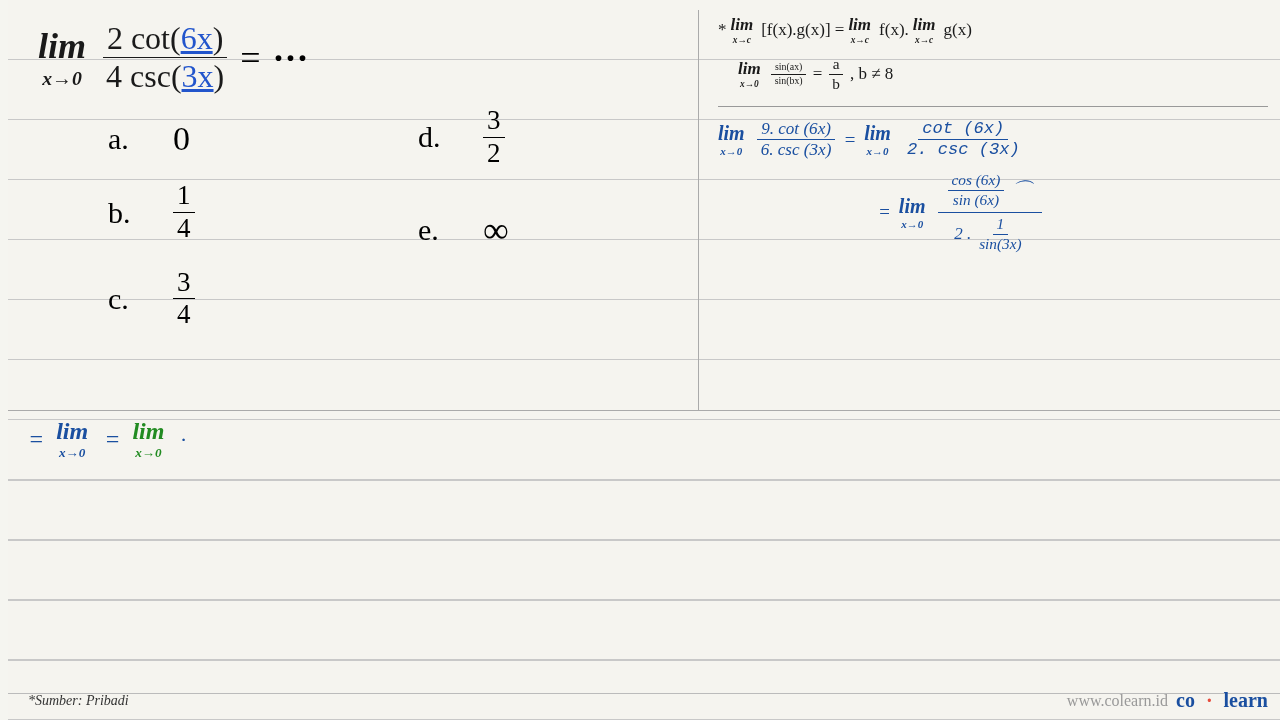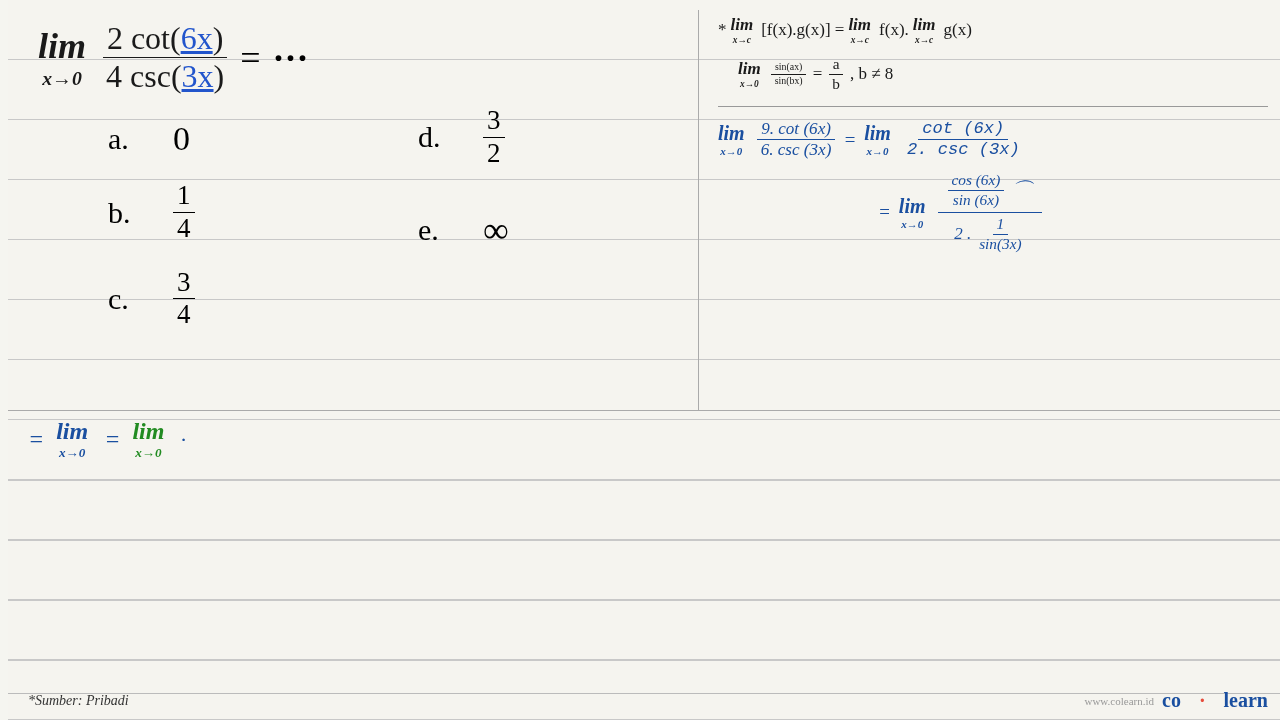--- a/index.html
+++ b/index.html
@@ -247,22 +247,22 @@
   <div style="position:absolute; left:0; top:480px; width:1280px; height:1px; background:#c8c8c8;"></div>
   <div style="position:absolute; left:0; top:540px; width:1280px; height:1px; background:#c8c8c8;"></div>
   <div style="position:absolute; left:0; top:600px; width:1280px; height:1px; background:#c8c8c8;"></div>
   <div style="position:absolute; left:0; top:660px; width:1280px; height:1px; background:#c8c8c8;"></div>
 
   <div style="position:absolute; left:0; top:693px; width:1280px; height:1px; background:#bbb;"></div>
 
   <div style="position:absolute; bottom:8px; left:20px; right:20px; display:flex; justify-content:space-between; align-items:center;">
     <span style="font-size:14px; color:#333; font-style:italic;">*Sumber: Pribadi</span>
     <div style="display:flex; align-items:center; gap:8px;">
-      <span style="font-size:11px; color:#999;">www.colearn.id</span>
-      <div style="display:flex; align-items:center; gap:18px;text-align:center;">
+      <span style="font-size:16px; color:#999;">www.colearn.id</span>
+      <div style="display:flex; align-items:center; gap:11px;text-align:center;">
         <span style="font-size:20px; font-weight:900; color:#1a4fa0;">co</span>
         <span style="font-size:20px; font-weight:900; color:#e74c3c;">·</span>
         <span style="font-size:20px; font-weight:900; color:#1a4fa0;font-family:Liberation Serif, serif;">learn</span>
       </div>
     </div>
   </div>
 
 </div>
 
 </body></html>

